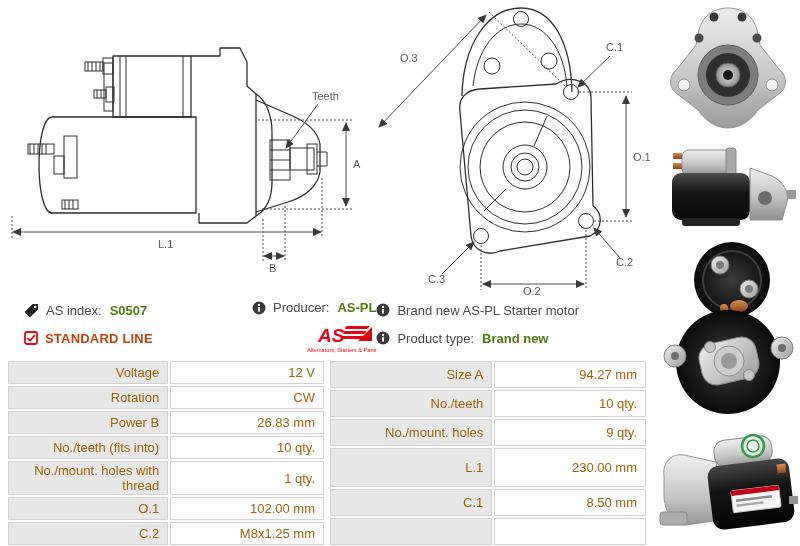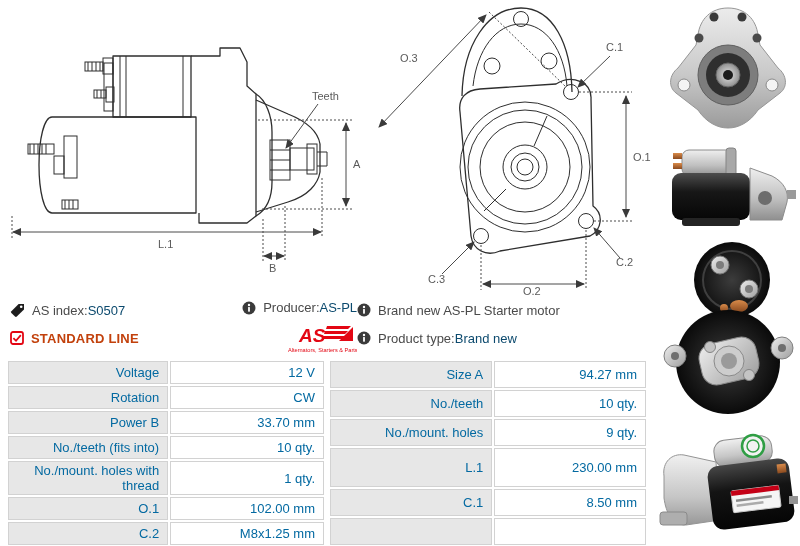--- a/index.html
+++ b/index.html
@@ -13,34 +13,34 @@
   #drawings .thin{fill:none;stroke:#2e2e2e;stroke-width:1;}
   #drawings .dim{fill:none;stroke:#4a4a4a;stroke-width:1;}
   #drawings .dot{fill:none;stroke:#4a4a4a;stroke-width:1;stroke-dasharray:2,2;}
   #drawings text{font:11px "Liberation Sans",sans-serif;fill:#5a5a5a;}
 
   
   #photos{position:absolute;left:656px;top:0;width:144px;height:546px;}
   #photos svg{position:absolute;}
 
   
-  #infobar{position:absolute;left:10px;top:300px;width:648px;height:58px;display:flex;}
+  #infobar{position:absolute;left:24px;top:300px;width:648px;height:58px;display:flex;}
   .icol{display:flex;flex-direction:column;}
   .c1{width:233px;} .c2{width:302px;} .c3{flex:1;}
   .irow{display:flex;align-items:center;height:20px;margin-bottom:8px;
         font-size:13px;color:#4a4a4a;white-space:nowrap;}
   .irow .ic{flex:0 0 auto;margin-right:7px;display:flex;align-items:center;}
-  .irow b{color:#0c4a6e;margin-left:0;font-weight:400;}
+  .irow b{color:#4d7c0f;margin-left:8px;font-weight:700;}
   .standard{color:#c2410c;font-weight:700;font-size:13px;letter-spacing:.2px;}
   .logo-wrap{margin-left:auto;margin-right:0;}
 
   
   #specs{position:absolute;left:6px;top:359px;width:642px;display:flex;gap:2px;}
   table.spec{border-collapse:separate;border-spacing:2px;}
-  table.spec td{border:1px solid #d2d2d2;font-size:13px;color:#0369a1;
+  table.spec td{border:1px solid #d2d2d2;font-size:13px;color:#a16207;
                 text-align:right;padding:0 8px;height:21px;line-height:15px;}
   td.lab{background:#e7e7e7;}
   td.val{background:#ffffff;}
   #t-left td.lab{width:146px;} #t-left td.val{width:140px;}
   #t-right td.lab{width:148px;} #t-right td.val{width:138px;}
   tr.tall td{height:32px;margin-top:12px;}
 </style>
 </head>
 <body>
 
@@ -353,21 +353,21 @@
         <tr>
           <td class="lab">Voltage</td>
           <td class="val">12 V</td>
         </tr>
         <tr>
           <td class="lab">Rotation</td>
           <td class="val">CW</td>
         </tr>
         <tr>
           <td class="lab">Power B</td>
-          <td class="val">33.70 mm</td>
+          <td class="val">26.83 mm</td>
         </tr>
         <tr>
           <td class="lab">No./teeth (fits into)</td>
           <td class="val">10 qty.</td>
         </tr>
         <tr class="tall">
           <td class="lab">No./mount. holes with thread</td>
           <td class="val">1 qty.</td>
         </tr>
         <tr>

